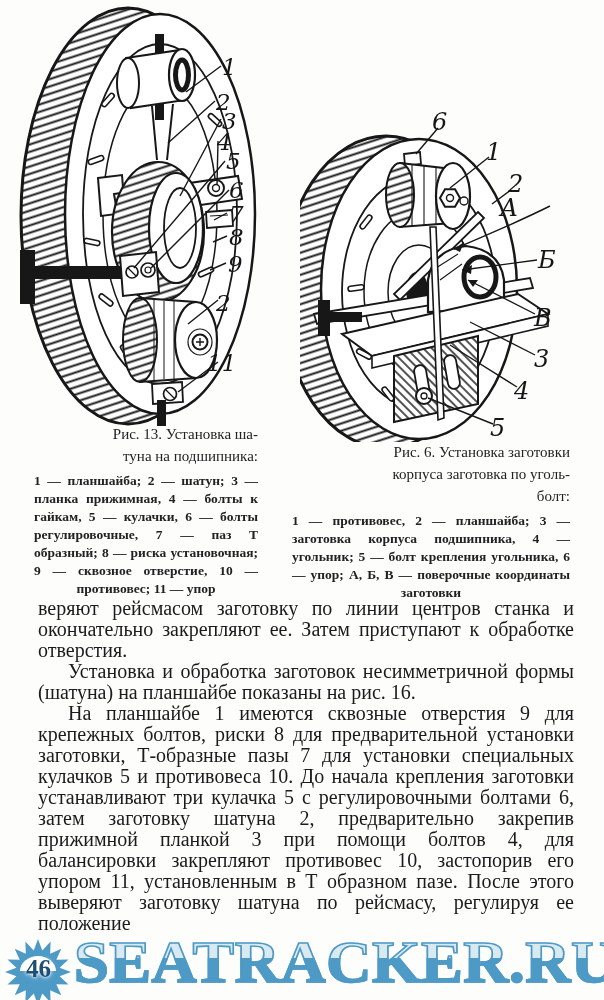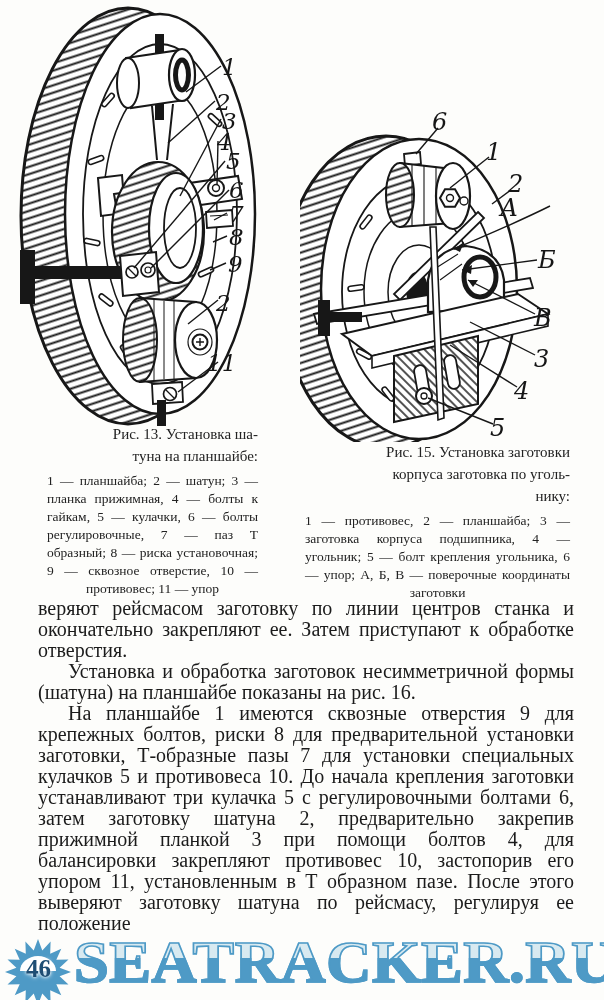--- a/index.html
+++ b/index.html
@@ -17,22 +17,22 @@
     position:absolute;font-style:italic;font-family:"DejaVu Serif",serif;
     font-size:23px;line-height:1;color:#161616;font-weight:500;
   }
   .fig14 .co{font-size:24px;}
   
   .cap{position:absolute;color:#222;}
   .cap13{left:34px;top:423px;width:224px;}
   .cap14{left:292px;top:441px;width:278px;}
   .cap .line{display:block;text-align:right;font-size:15px;line-height:22px;}
   .cap .cap-legend{
-    margin:5px 0 0 13px;font-size:13.5px;line-height:18px;
-    text-align:justify;text-align-last:center;
+    margin:5px 0 0 0;font-size:13.5px;line-height:18px;
+    text-align:justify;text-align-last:center;font-weight:bold;
   }
   
   .body-text{
     position:absolute;left:38px;top:598px;width:536px;
     font-size:20px;line-height:21px;text-align:justify;
   }
   .body-text p{margin:0;text-indent:30px;}
   .body-text p.cont{text-indent:0;}
   
   .watermark{position:absolute;left:0;top:933px;width:604px;height:67px;}
@@ -244,30 +244,30 @@
     <span class="co" style="left:238px;top:146px">Б</span>
     <span class="co" style="left:234px;top:204px">В</span>
     <span class="co" style="left:234px;top:245px">3</span>
     <span class="co" style="left:214px;top:277px">4</span>
     <span class="co" style="left:190px;top:314px">5</span>
   </div>
 
   <div class="cap cap13">
     <div class="cap-title">
       <span class="line">Рис. 13. Установка ша-</span>
-      <span class="line">туна на планшайбе:</span>
+      <span class="line">туна на подшипника:</span>
     </div>
     <p class="cap-legend">1 — планшайба; 2 — шатун; 3 — планка прижимная, 4 — болты к гайкам, 5 — кулачки, 6 — болты регулировочные, 7 — паз Т образный; 8 — риска установочная; 9 — сквозное отверстие, 10 — противовес; 11 — упор</p>
   </div>
 
   <div class="cap cap14">
     <div class="cap-title">
-      <span class="line">Рис. 15. Установка заготовки</span>
+      <span class="line">Рис. 6. Установка заготовки</span>
       <span class="line">корпуса заготовка по уголь-</span>
-      <span class="line">нику:</span>
+      <span class="line">болт:</span>
     </div>
     <p class="cap-legend">1 — противовес, 2 — планшайба; 3 — заготовка корпуса подшипника, 4 — угольник; 5 — болт крепления угольника, 6 — упор; А, Б, В — поверочные координаты заготовки</p>
   </div>
 
   <div class="body-text">
     <p class="cont">веряют рейсмасом заготовку по линии центров станка и окончательно закрепляют ее. Затем приступают к обработке отверстия.</p>
     <p>Установка и обработка заготовок несимметричной формы (шатуна) на планшайбе показаны на рис. 16.</p>
     <p>На планшайбе 1 имеются сквозные отверстия 9 для крепежных болтов, риски 8 для предварительной установки заготовки, Т-образные пазы 7 для установки специальных кулачков 5 и противовеса 10. До начала крепления заготовки устанавливают три кулачка 5 с регулировочными болтами 6, затем заготовку шатуна 2, предварительно закрепив прижимной планкой 3 при помощи болтов 4, для балансировки закрепляют противовес 10, застопорив его упором 11, установленным в Т образном пазе. После этого выверяют заготовку шатуна по рейсмасу, регулируя ее положение</p>
   </div>
 

